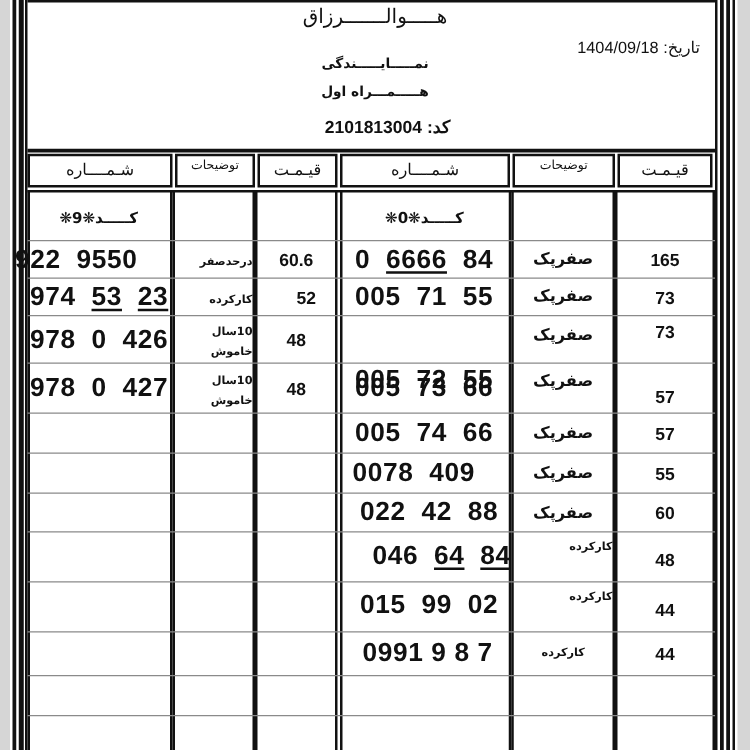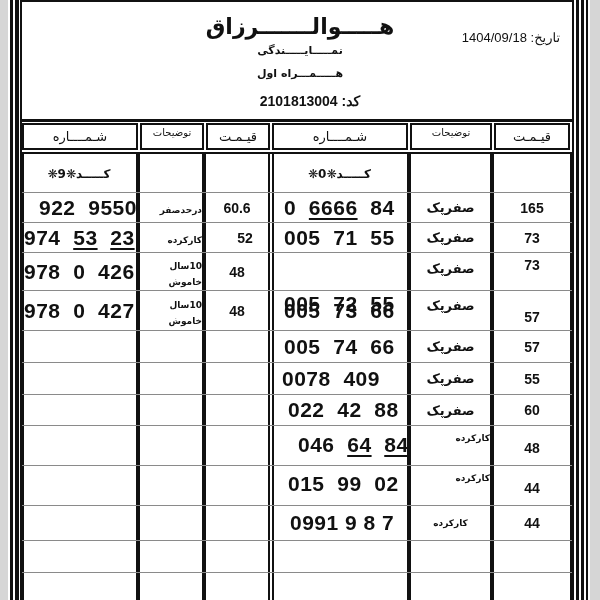--- a/index.html
+++ b/index.html
@@ -29,21 +29,21 @@
 <div class="vbar" style="left:20px;width:2px;"></div>
 
 <div class="vbar" style="left:572px;width:2px;"></div>
 <div class="vbar" style="left:576px;width:3px;"></div>
 <div class="vbar" style="left:581px;width:3px;"></div>
 <div class="vbar" style="left:586px;width:2px;"></div>
 <div class="gbar" style="left:590px;width:10px;"></div>
 
 <div class="hline" style="left:22px;width:550px;top:0;height:2px;"></div>
 
-<div class="abs" style="left:200px;top:14px;width:200px;text-align:center;direction:rtl;font-weight:bold;font-size:22px;">هـــــوالـــــــرزاق</div>
+<div class="abs" style="left:200px;top:3px;width:200px;text-align:center;direction:rtl;font-weight:normal;font-size:16px;">هـــــوالـــــــرزاق</div>
 <div class="abs" style="left:230px;top:44px;width:140px;text-align:center;direction:rtl;font-weight:bold;font-size:11px;">نمـــــایـــــندگی</div>
 <div class="abs" style="left:230px;top:67px;width:140px;text-align:center;direction:rtl;font-weight:bold;font-size:11px;">هـــــمـــراه اول</div>
 <div class="abs" style="left:240px;top:93px;width:140px;text-align:center;direction:rtl;font-weight:bold;font-size:14px;font-family:'Liberation Sans',sans-serif;">
   <span>کد:</span>
   <span>2101813004</span>
 </div>
 <div class="abs" style="left:440px;top:30px;width:120px;direction:rtl;font-size:13px;font-family:'Liberation Sans',sans-serif;">
   <span>تاریخ:</span>
   <span style="direction:ltr;unicode-bidi:embed;margin-top:36px;">1404/09/18</span>
 </div>
@@ -78,21 +78,21 @@
 <div class="thin" style="left:22px;width:550px;top:425px;"></div>
 <div class="thin" style="left:22px;width:550px;top:465px;"></div>
 <div class="thin" style="left:22px;width:550px;top:505px;"></div>
 <div class="thin" style="left:22px;width:550px;top:540px;"></div>
 <div class="thin" style="left:22px;width:550px;top:572px;"></div>
 
 <div class="cell code" style="left:24px;top:156px;width:110px;height:36px;">کـــــد❋9❋</div>
 <div class="cell code" style="left:274px;top:156px;width:131px;height:36px;">کـــــد❋0❋</div>
 
 <div>
-  <div class="cell num" style="left:39px;top:193px;width:110px;height:29px;">922  9550</div>
+  <div class="cell num" style="left:12px;top:193px;width:110px;height:29px;">922  9550</div>
   <div class="cell desc small" style="left:140px;top:193px;width:62px;height:29px;">درحدصفر</div>
   <div class="cell price" style="left:206px;top:193px;width:62px;height:29px;">60.6</div>
 </div>
 <div>
   <div class="cell num" style="left:24px;top:223px;width:110px;height:29px;"><span>974  </span><u>53</u><span>  </span><u>23</u></div>
   <div class="cell desc small" style="left:140px;top:223px;width:62px;height:29px;">کارکرده</div>
   <div class="cell price" style="left:222px;top:223px;width:46px;height:29px;">52</div>
 </div>
 <div>
   <div class="cell num" style="left:24px;top:253px;width:110px;height:37px;">978  0  426</div>

